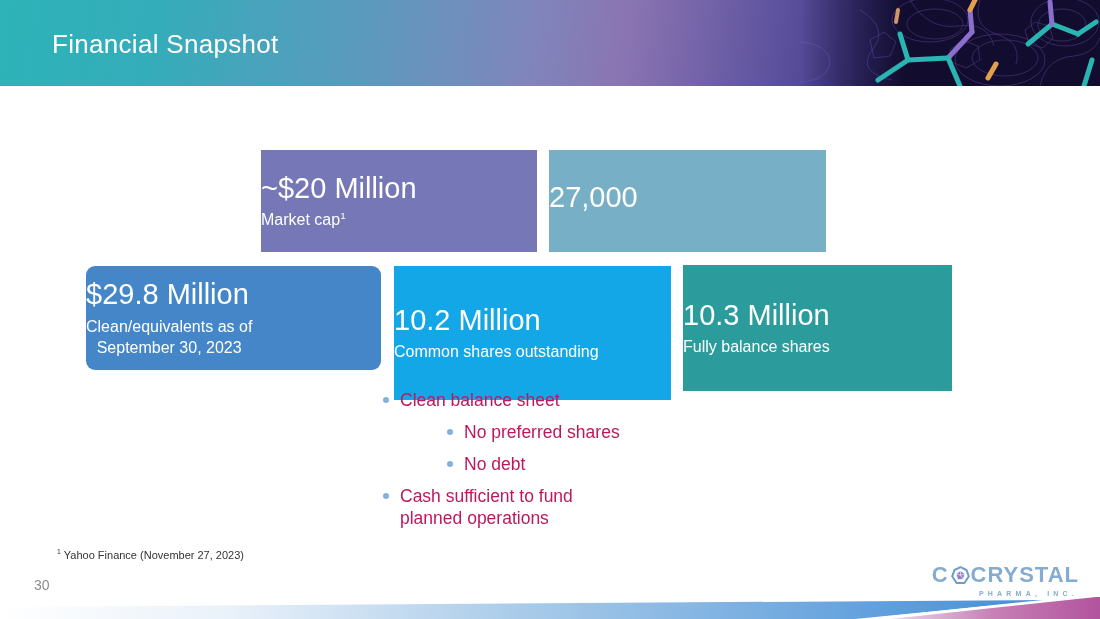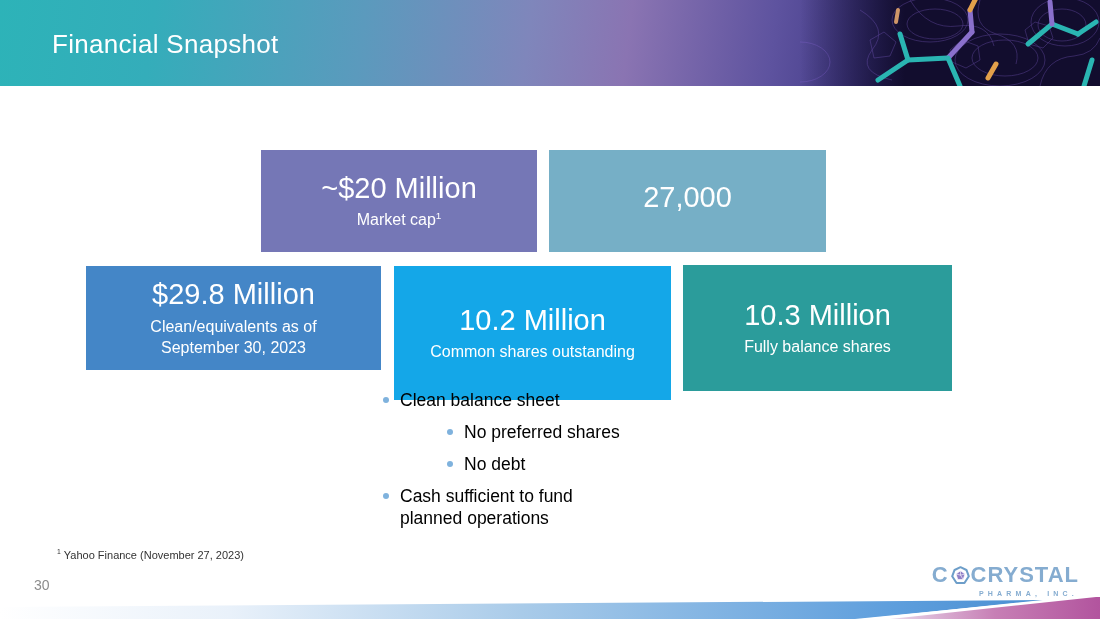--- a/index.html
+++ b/index.html
@@ -36,50 +36,50 @@
   .molecule-svg {
     position: absolute;
     right: 0; top: 0;
   }
 
   
   .metric-box {
     position: absolute;
     display: flex;
     flex-direction: column;
-    align-items: center;
+    align-items: flex-start;
     justify-content: center;
     color: #ffffff;
     text-align: center;
   }
   .metric-value { font-size: 29px; font-weight: 400; line-height: 1.15; }
   .metric-label { font-size: 16px; font-weight: 400; line-height: 1.32; margin-top: 4px; }
   .metric-label sup, .footnote sup { font-size: 62%; vertical-align: super; line-height: 0; }
 
   .box-market  { left: 261px; top: 150px; width: 276px; height: 102px; background: #7577b6; }
   .box-volume  { left: 549px; top: 150px; width: 277px; height: 102px; background: #76afc6; }
   .box-volume .metric-value { margin-top: -6px; }
-  .box-cash    { left:  86px; top: 266px; width: 295px; height: 104px; background: #4486c7; }
+  .box-cash    { left:  86px; top: 266px; width: 295px; height: 104px; background: #4486c7; border-radius: 9px; }
   .box-common  { left: 394px; top: 266px; width: 277px; height: 134px; background: #14a7e8; }
   .box-diluted { left: 683px; top: 265px; width: 269px; height: 126px; background: #2b9c9b; }
 
   
   .bullets {
     position: absolute;
     left: 383px; top: 389px;
     list-style: none;
   }
   .bullets li {
     display: flex;
     align-items: flex-start;
     gap: 11px;
     margin-bottom: 10px;
     font-size: 17.5px;
     line-height: 22px;
-    color: #000000;
+    color: #be185d;
   }
   .bullets li.level-2 { padding-left: 64px; }
   .bullet-dot {
     flex: 0 0 auto;
     width: 6px; height: 6px;
     margin-top: 8px;
     border-radius: 50%;
     background: #7fb2dd;
   }
   .bullets li.level-1 .bullet-text { max-width: 200px; }

